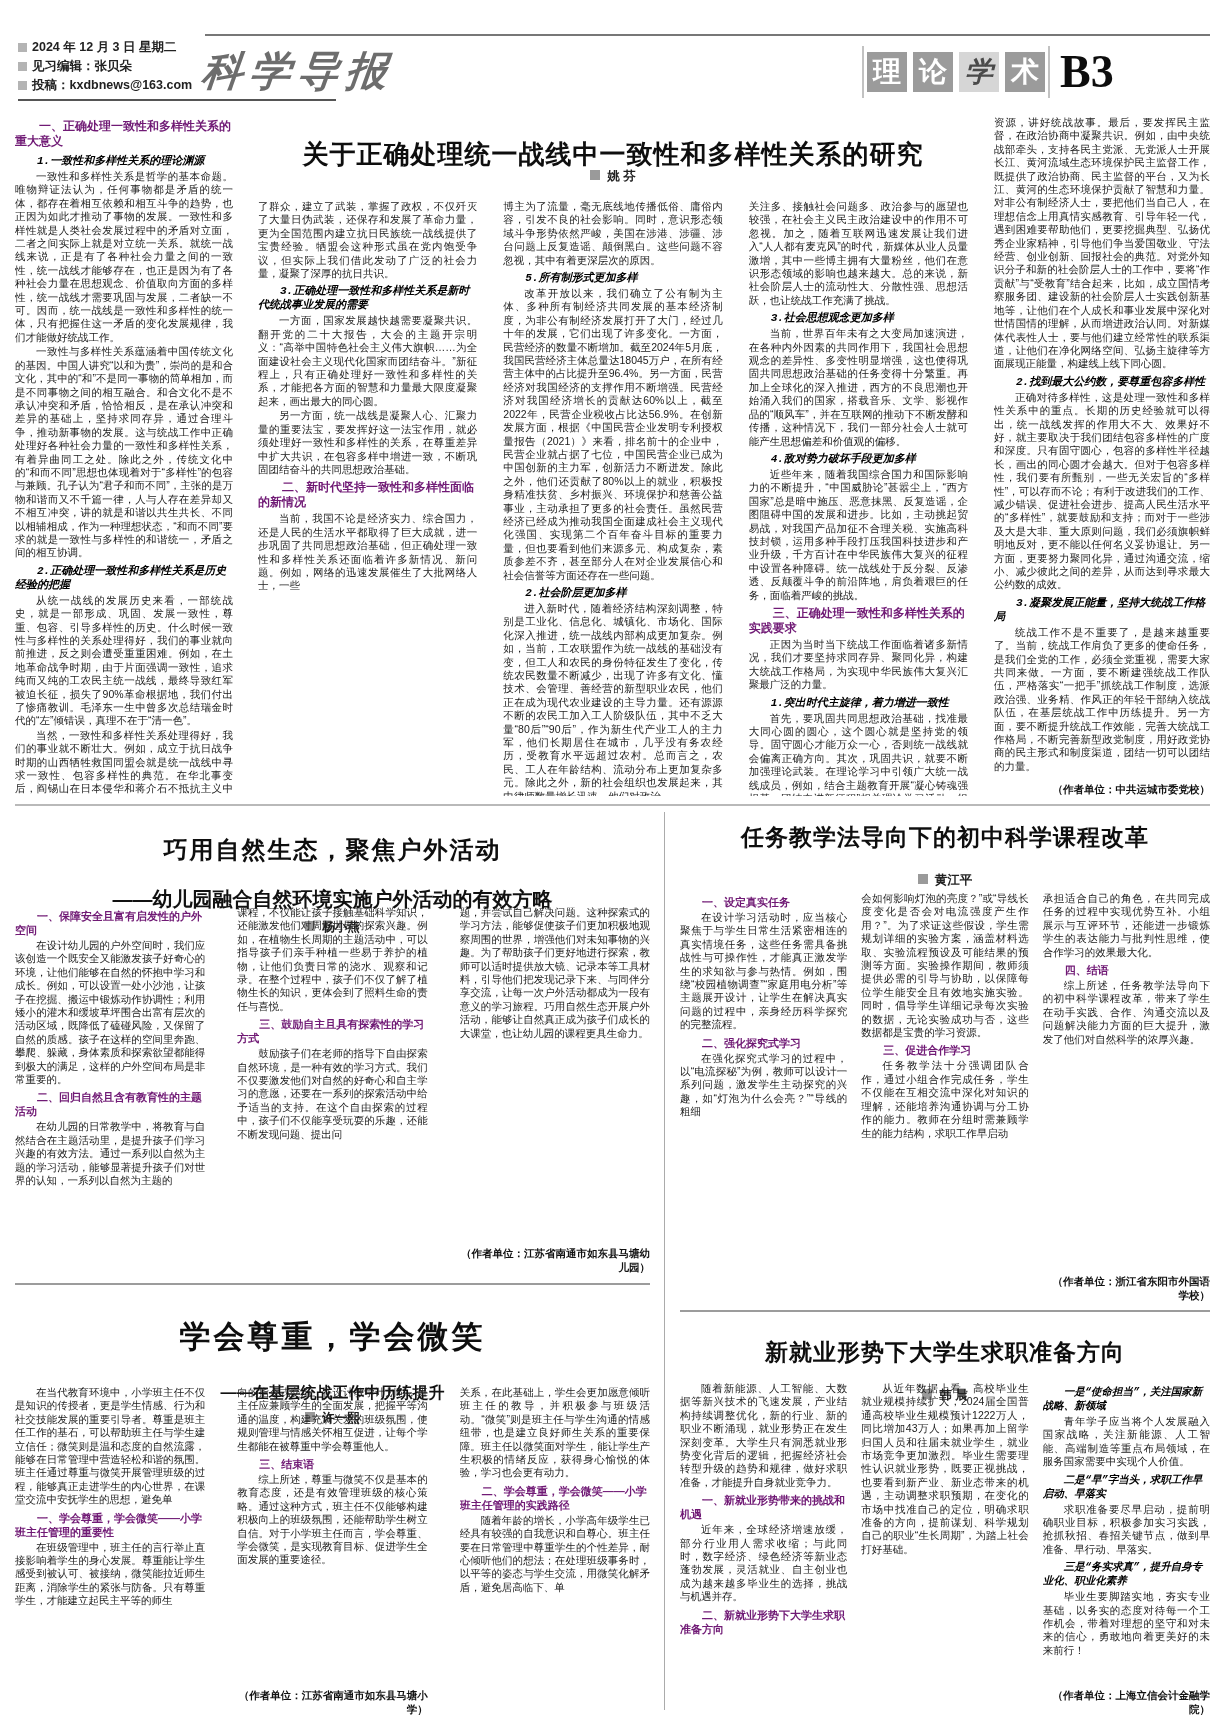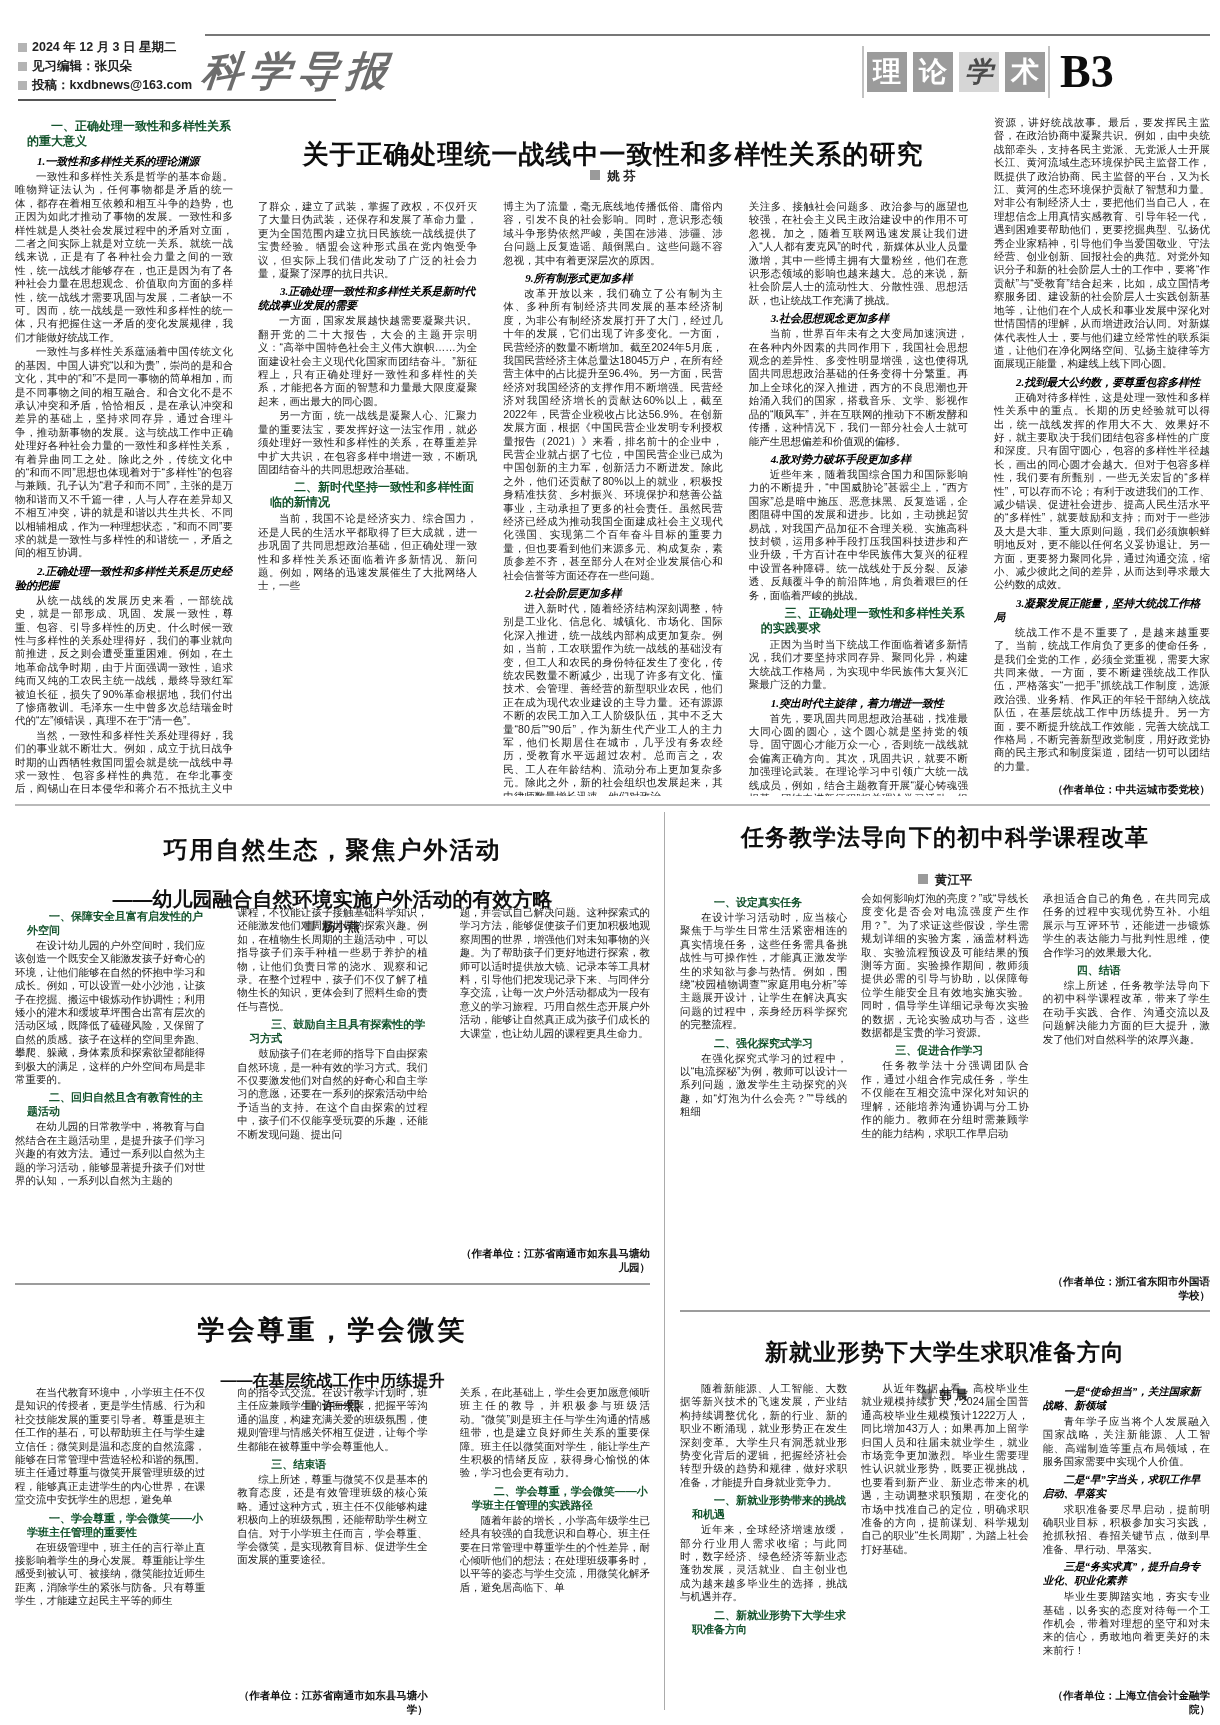--- a/index.html
+++ b/index.html
@@ -24,22 +24,22 @@
   .art{position:absolute;}
   .a-title{font-weight:bold;color:#0e0e0e;text-align:center;}
   .a-subtitle{font-weight:bold;color:#111;text-align:center;}
   .a-byline{text-align:center;font-size:12.5px;font-weight:bold;color:#222;}
   .bsq{display:inline-block;width:10px;height:10px;background:#9a9a9a;margin-right:7px;}
   .colset{position:absolute;display:flex;}
   .colone{position:absolute;overflow:hidden;}
   .col{flex:1 1 0;min-width:0;overflow:hidden;display:flex;flex-direction:column;}
   .b-p{font-size:10.5px;line-height:13.4px;text-align:justify;text-indent:2em;margin:0 0 1px 0;color:#1b1b1b;}
   .b-p.cont{text-indent:0;}
-  .b-h1{font-size:12px;font-weight:bold;line-height:15px;text-indent:2em;margin:3px 0 2px 12px;color:#14532d;}
-  .b-sub{font-size:11px;font-weight:bold;font-family:Liberation Serif, serif;font-style:italic;
+  .b-h1{font-size:12px;font-weight:bold;line-height:15px;text-indent:2em;margin:3px 0 2px 0;color:#701a75;}
+  .b-sub{font-size:11px;font-weight:bold;font-family:Liberation Mono, monospace;font-style:italic;
          line-height:14px;text-indent:2em;margin:3px 0 2px 0;color:#000;}
   .b-author{font-size:10.5px;line-height:13.4px;font-weight:bold;text-align:right;margin-top:auto;padding-top:3px;color:#111;}
   .small .b-h1{font-size:11px;line-height:14px;}
   .small .b-sub{font-size:10.5px;}
   
   .art-main{left:15px;top:116px;width:1195px;height:680px;}
   .art-main .a-title{position:absolute;left:243px;top:4px;width:710px;font-size:26px;letter-spacing:1px;}
   .art-main .a-byline{position:absolute;left:243px;top:52px;width:710px;}
   .mcols{left:243px;top:84px;width:710px;height:596px;gap:26px;}
   .mcol-l{left:0;top:0;width:218px;height:680px;}
@@ -55,21 +55,21 @@
   .art-ml .a-subtitle{font-size:20px;margin-top:14px;}
   .art-ml .a-byline{margin-top:6px;}
   .art-ml .colset{left:0;top:92px;width:635px;height:368px;gap:32px;}
   
   .art-mr{left:680px;top:816px;width:530px;height:490px;}
   .art-mr .a-title{font-size:23px;letter-spacing:1px;margin-top:6px;}
   .art-mr .a-byline{margin-top:8px;}
   .art-mr .colset{left:0;top:76px;width:530px;height:410px;gap:14px;}
   
   .art-bl{left:15px;top:1290px;width:635px;height:428px;}
-  .art-bl .a-title{font-size:27px;letter-spacing:3px;}
+  .art-bl .a-title{font-size:31px;letter-spacing:3px;}
   .art-bl .a-subtitle{font-size:16px;margin-top:2px;}
   .art-bl .a-byline{margin-top:6px;}
   .art-bl .colset{left:0;top:96px;width:635px;height:330px;gap:32px;}
   
   .art-br{left:680px;top:1318px;width:530px;height:400px;}
   .art-br .a-title{font-size:23px;letter-spacing:1px;}
   .art-br .a-byline{margin-top:7px;}
   .art-br .colset{left:0;top:64px;width:530px;height:334px;gap:14px;}
 </style>
 </head>
@@ -114,21 +114,21 @@
         <div class="col">
           <div class="b-p cont">了群众，建立了武装，掌握了政权，不仅歼灭了大量日伪武装，还保存和发展了革命力量，更为全国范围内建立抗日民族统一战线提供了宝贵经验。牺盟会这种形式虽在党内饱受争议，但实际上我们借此发动了广泛的社会力量，凝聚了深厚的抗日共识。</div>
           <div class="b-sub">3.正确处理一致性和多样性关系是新时代统战事业发展的需要</div>
           <div class="b-p">一方面，国家发展越快越需要凝聚共识。翻开党的二十大报告，大会的主题开宗明义：“高举中国特色社会主义伟大旗帜……为全面建设社会主义现代化国家而团结奋斗。”新征程上，只有正确处理好一致性和多样性的关系，才能把各方面的智慧和力量最大限度凝聚起来，画出最大的同心圆。</div>
           <div class="b-p">另一方面，统一战线是凝聚人心、汇聚力量的重要法宝，要发挥好这一法宝作用，就必须处理好一致性和多样性的关系，在尊重差异中扩大共识，在包容多样中增进一致，不断巩固团结奋斗的共同思想政治基础。</div>
           <div class="b-h1">二、新时代坚持一致性和多样性面临的新情况</div>
           <div class="b-p">当前，我国不论是经济实力、综合国力，还是人民的生活水平都取得了巨大成就，进一步巩固了共同思想政治基础，但正确处理一致性和多样性关系还面临着许多新情况、新问题。例如，网络的迅速发展催生了大批网络人士，一些</div>
         </div>
         <div class="col">
           <div class="b-p cont">博主为了流量，毫无底线地传播低俗、庸俗内容，引发不良的社会影响。同时，意识形态领域斗争形势依然严峻，美国在涉港、涉疆、涉台问题上反复造谣、颠倒黑白。这些问题不容忽视，其中有着更深层次的原因。</div>
-          <div class="b-sub">9.所有制形式更加多样</div>
+          <div class="b-sub">5.所有制形式更加多样</div>
           <div class="b-p">改革开放以来，我们确立了公有制为主体、多种所有制经济共同发展的基本经济制度，为非公有制经济发展打开了大门，经过几十年的发展，它们出现了许多变化。一方面，民营经济的数量不断增加。截至2024年5月底，我国民营经济主体总量达18045万户，在所有经营主体中的占比提升至96.4%。另一方面，民营经济对我国经济的支撑作用不断增强。民营经济对我国经济增长的贡献达60%以上，截至2022年，民营企业税收占比达56.9%。在创新发展方面，根据《中国民营企业发明专利授权量报告（2021）》来看，排名前十的企业中，民营企业就占据了七位，中国民营企业已成为中国创新的主力军，创新活力不断迸发。除此之外，他们还贡献了80%以上的就业，积极投身精准扶贫、乡村振兴、环境保护和慈善公益事业，主动承担了更多的社会责任。虽然民营经济已经成为推动我国全面建成社会主义现代化强国、实现第二个百年奋斗目标的重要力量，但也要看到他们来源多元、构成复杂，素质参差不齐，甚至部分人在对企业发展信心和社会信誉等方面还存在一些问题。</div>
           <div class="b-sub">2.社会阶层更加多样</div>
           <div class="b-p">进入新时代，随着经济结构深刻调整，特别是工业化、信息化、城镇化、市场化、国际化深入推进，统一战线内部构成更加复杂。例如，当前，工农联盟作为统一战线的基础没有变，但工人和农民的身份特征发生了变化，传统农民数量不断减少，出现了许多有文化、懂技术、会管理、善经营的新型职业农民，他们正在成为现代农业建设的主导力量。还有源源不断的农民工加入工人阶级队伍，其中不乏大量“80后”“90后”，作为新生代产业工人的主力军，他们长期居住在城市，几乎没有务农经历，受教育水平远超过农村。总而言之，农民、工人在年龄结构、流动分布上更加复杂多元。除此之外，新的社会组织也发展起来，其中律师数量增长迅速，他们对政治</div>
         </div>
         <div class="col">
           <div class="b-p cont">关注多、接触社会问题多、政治参与的愿望也较强，在社会主义民主政治建设中的作用不可忽视。加之，随着互联网迅速发展让我们进入“人人都有麦克风”的时代，新媒体从业人员量激增，其中一些博主拥有大量粉丝，他们在意识形态领域的影响也越来越大。总的来说，新社会阶层人士的流动性大、分散性强、思想活跃，也让统战工作充满了挑战。</div>
           <div class="b-sub">3.社会思想观念更加多样</div>
           <div class="b-p">当前，世界百年未有之大变局加速演进，在各种内外因素的共同作用下，我国社会思想观念的差异性、多变性明显增强，这也使得巩固共同思想政治基础的任务变得十分繁重。再加上全球化的深入推进，西方的不良思潮也开始涌入我们的国家，搭载音乐、文学、影视作品的“顺风车”，并在互联网的推动下不断发酵和传播，这种情况下，我们一部分社会人士就可能产生思想偏差和价值观的偏移。</div>
           <div class="b-sub">4.敌对势力破坏手段更加多样</div>
           <div class="b-p">近些年来，随着我国综合国力和国际影响力的不断提升，“中国威胁论”甚嚣尘上，“西方国家”总是暗中施压、恶意抹黑、反复造谣，企图阻碍中国的发展和进步。比如，主动挑起贸易战，对我国产品加征不合理关税、实施高科技封锁，运用多种手段打压我国科技进步和产业升级，千方百计在中华民族伟大复兴的征程中设置各种障碍。统一战线处于反分裂、反渗透、反颠覆斗争的前沿阵地，肩负着艰巨的任务，面临着严峻的挑战。</div>

